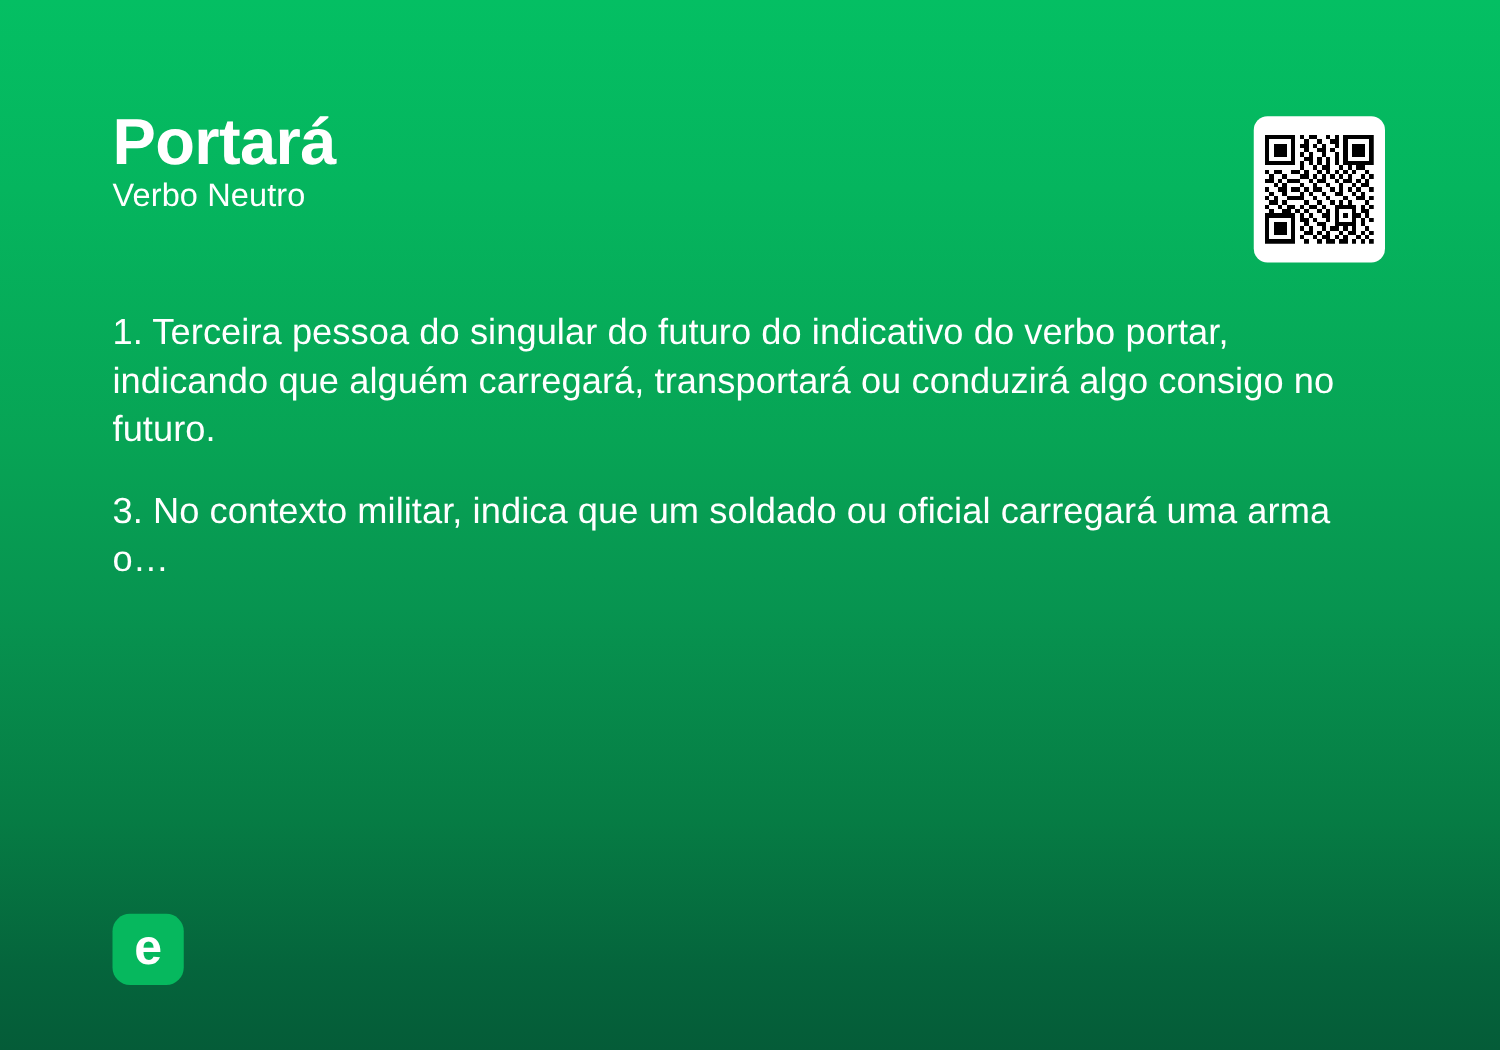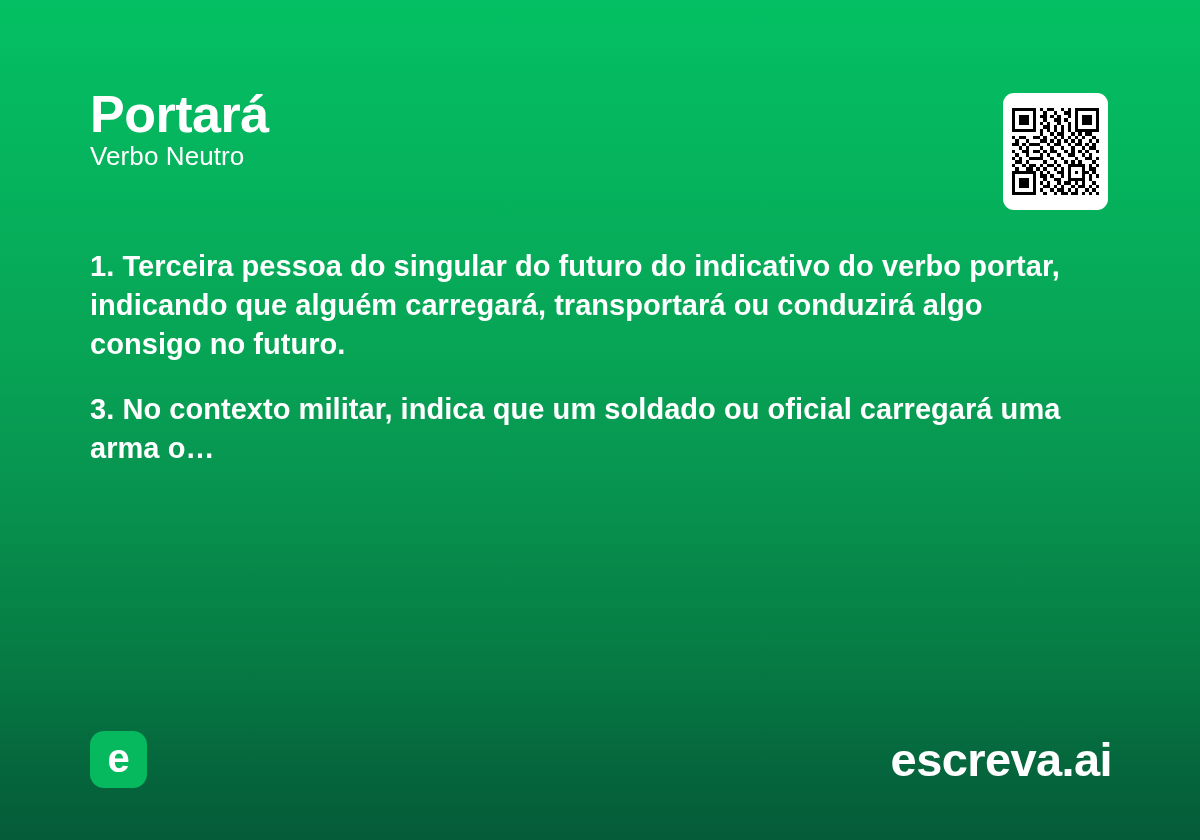--- a/index.html
+++ b/index.html
@@ -87,21 +87,21 @@
     position: absolute;
     left: 90px;
     top: 247px;
     width: 990px;
   }
 
   .definition {
     color: #ffffff;
     font-size: 29px;
     line-height: 39px;
-    font-weight: 700;
+    font-weight: 400;
     letter-spacing: 0.05px;
     margin: 0 0 26px 0;
   }
 
   .definition:last-child {
     margin-bottom: 0;
   }
 
   
   #footer {
@@ -356,16 +356,15 @@
 
   <div id="definitions">
     <p class="definition">1. Terceira pessoa do singular do futuro do indicativo do verbo portar, indicando que alguém carregará, transportará ou conduzirá algo consigo no futuro.</p>
     <p class="definition">3. No contexto militar, indica que um soldado ou oficial carregará uma arma o…</p>
   </div>
 
   <div id="footer">
     <div id="logo-mark">
       <span id="logo-letter">e</span>
     </div>
-    <div id="wordmark">escreva.ai</div>
   </div>
 
 </div>
 
 </body></html>

